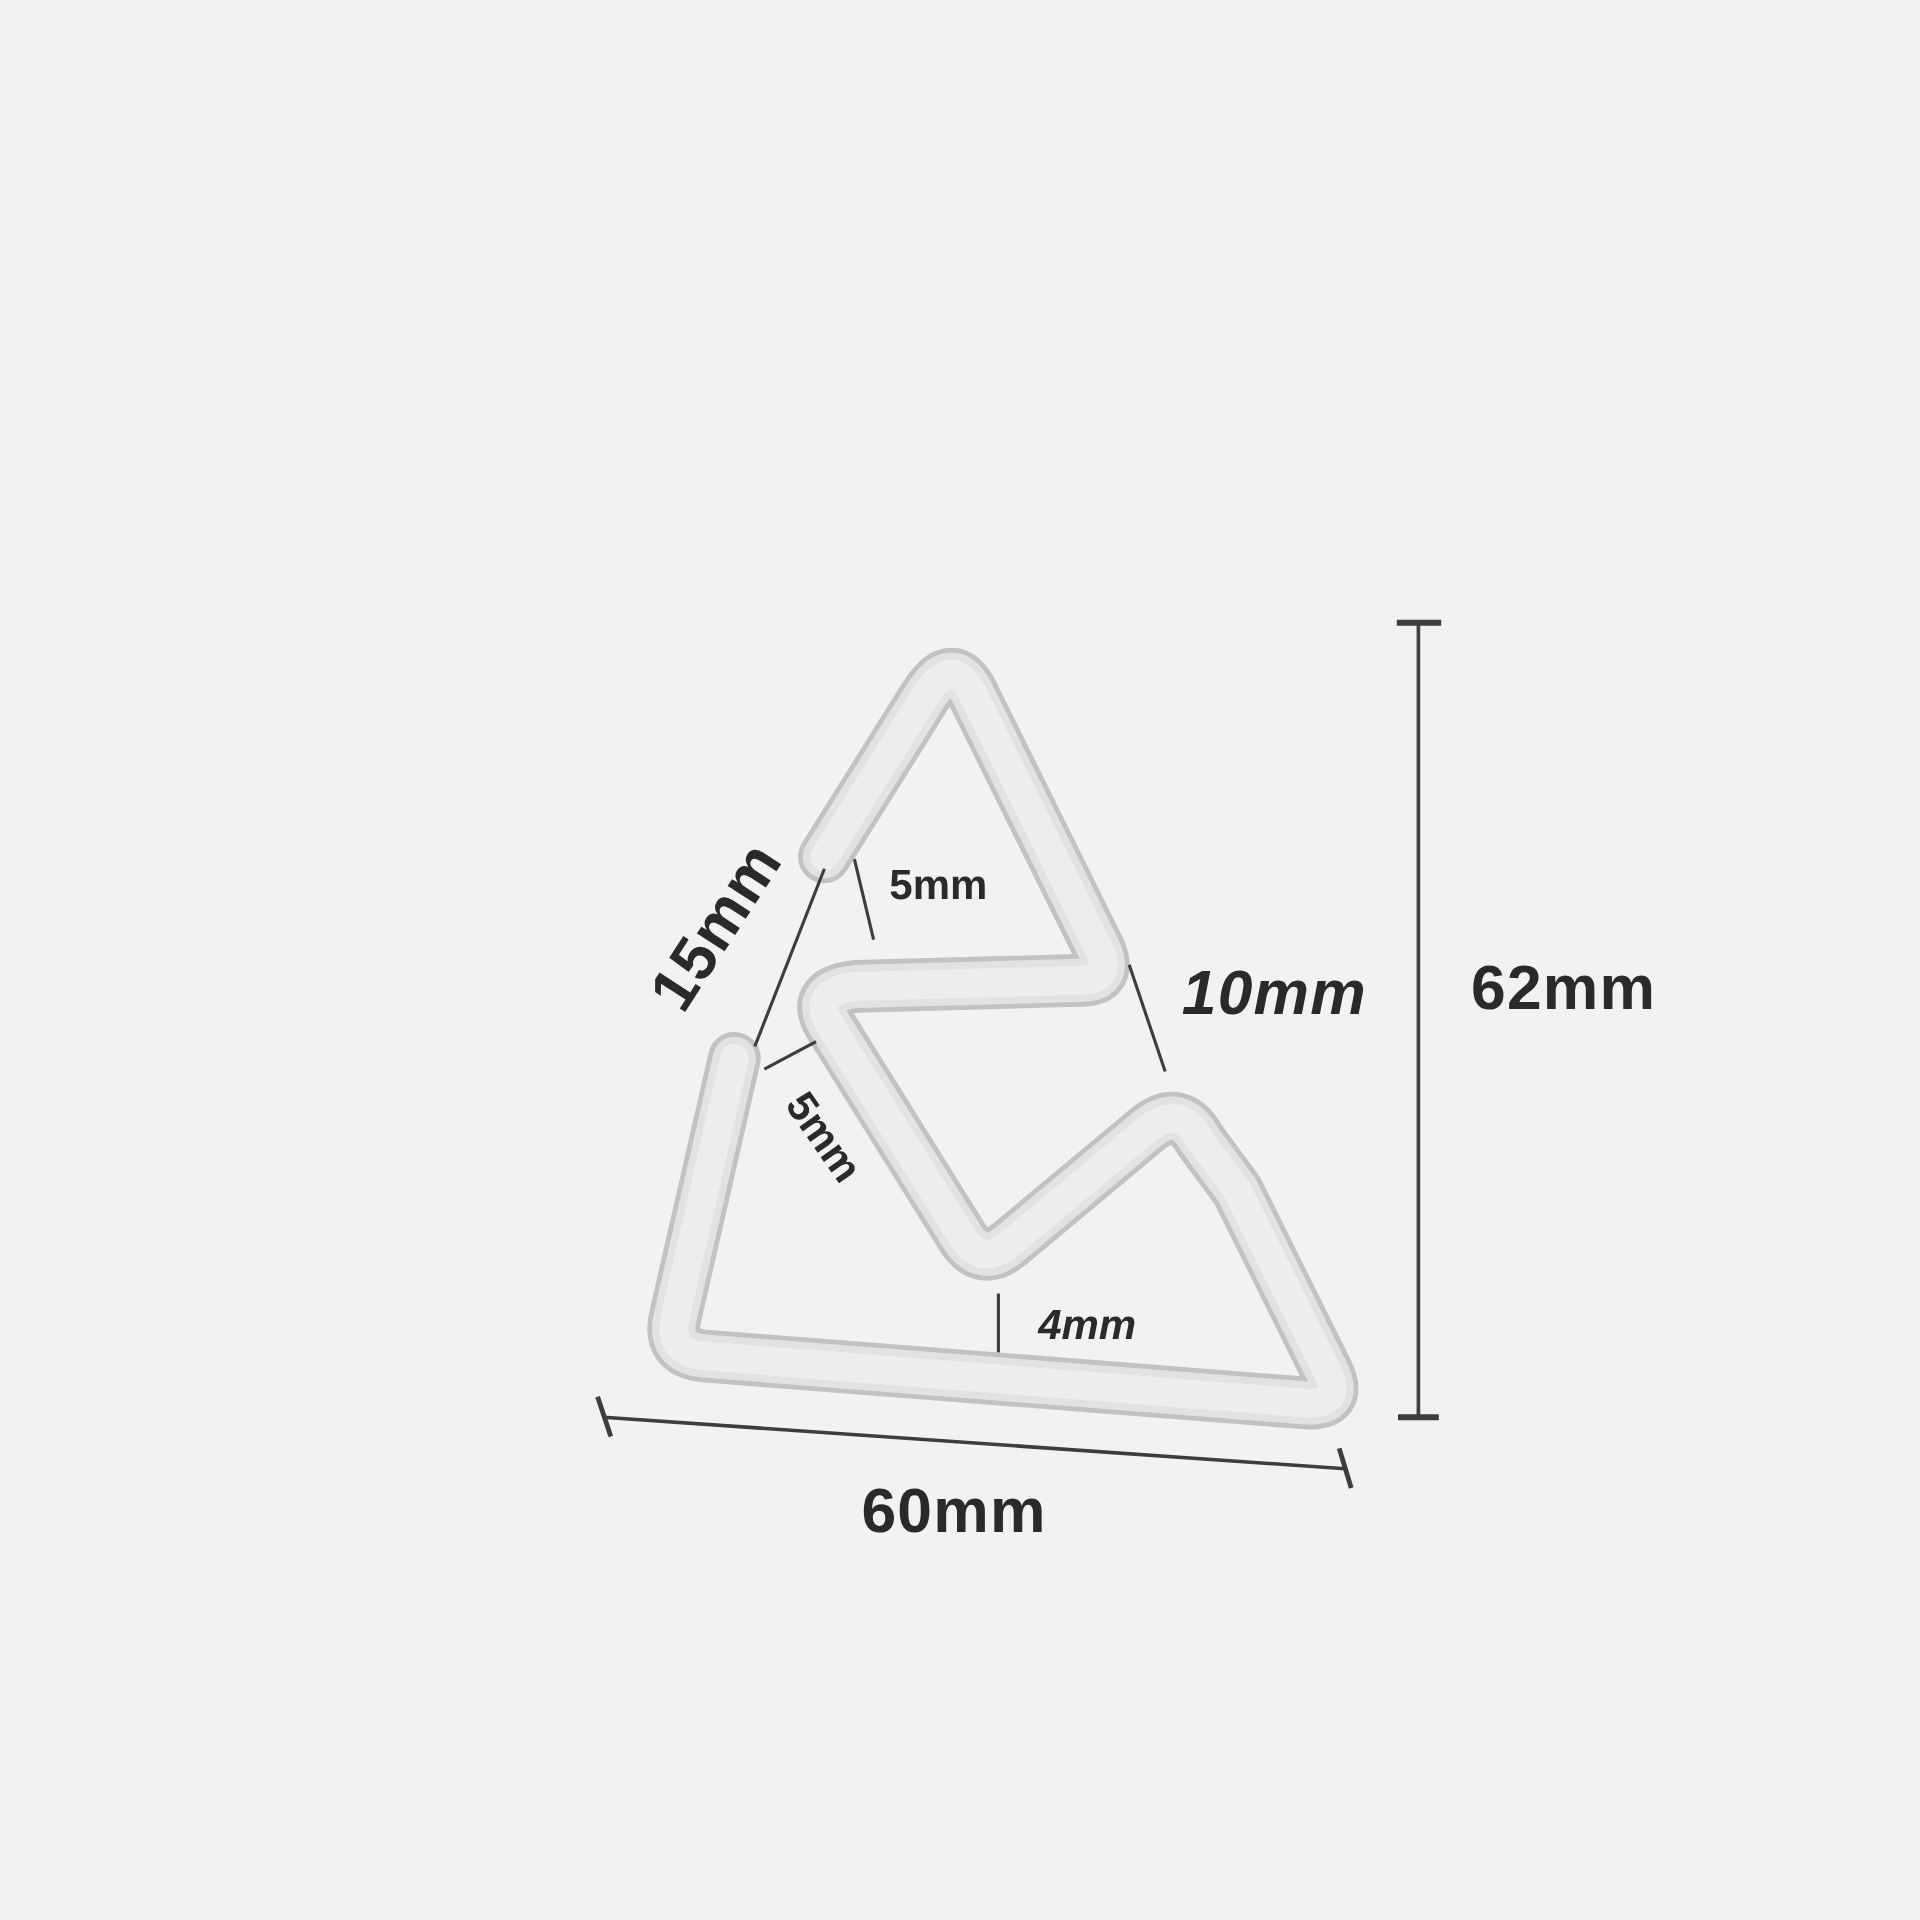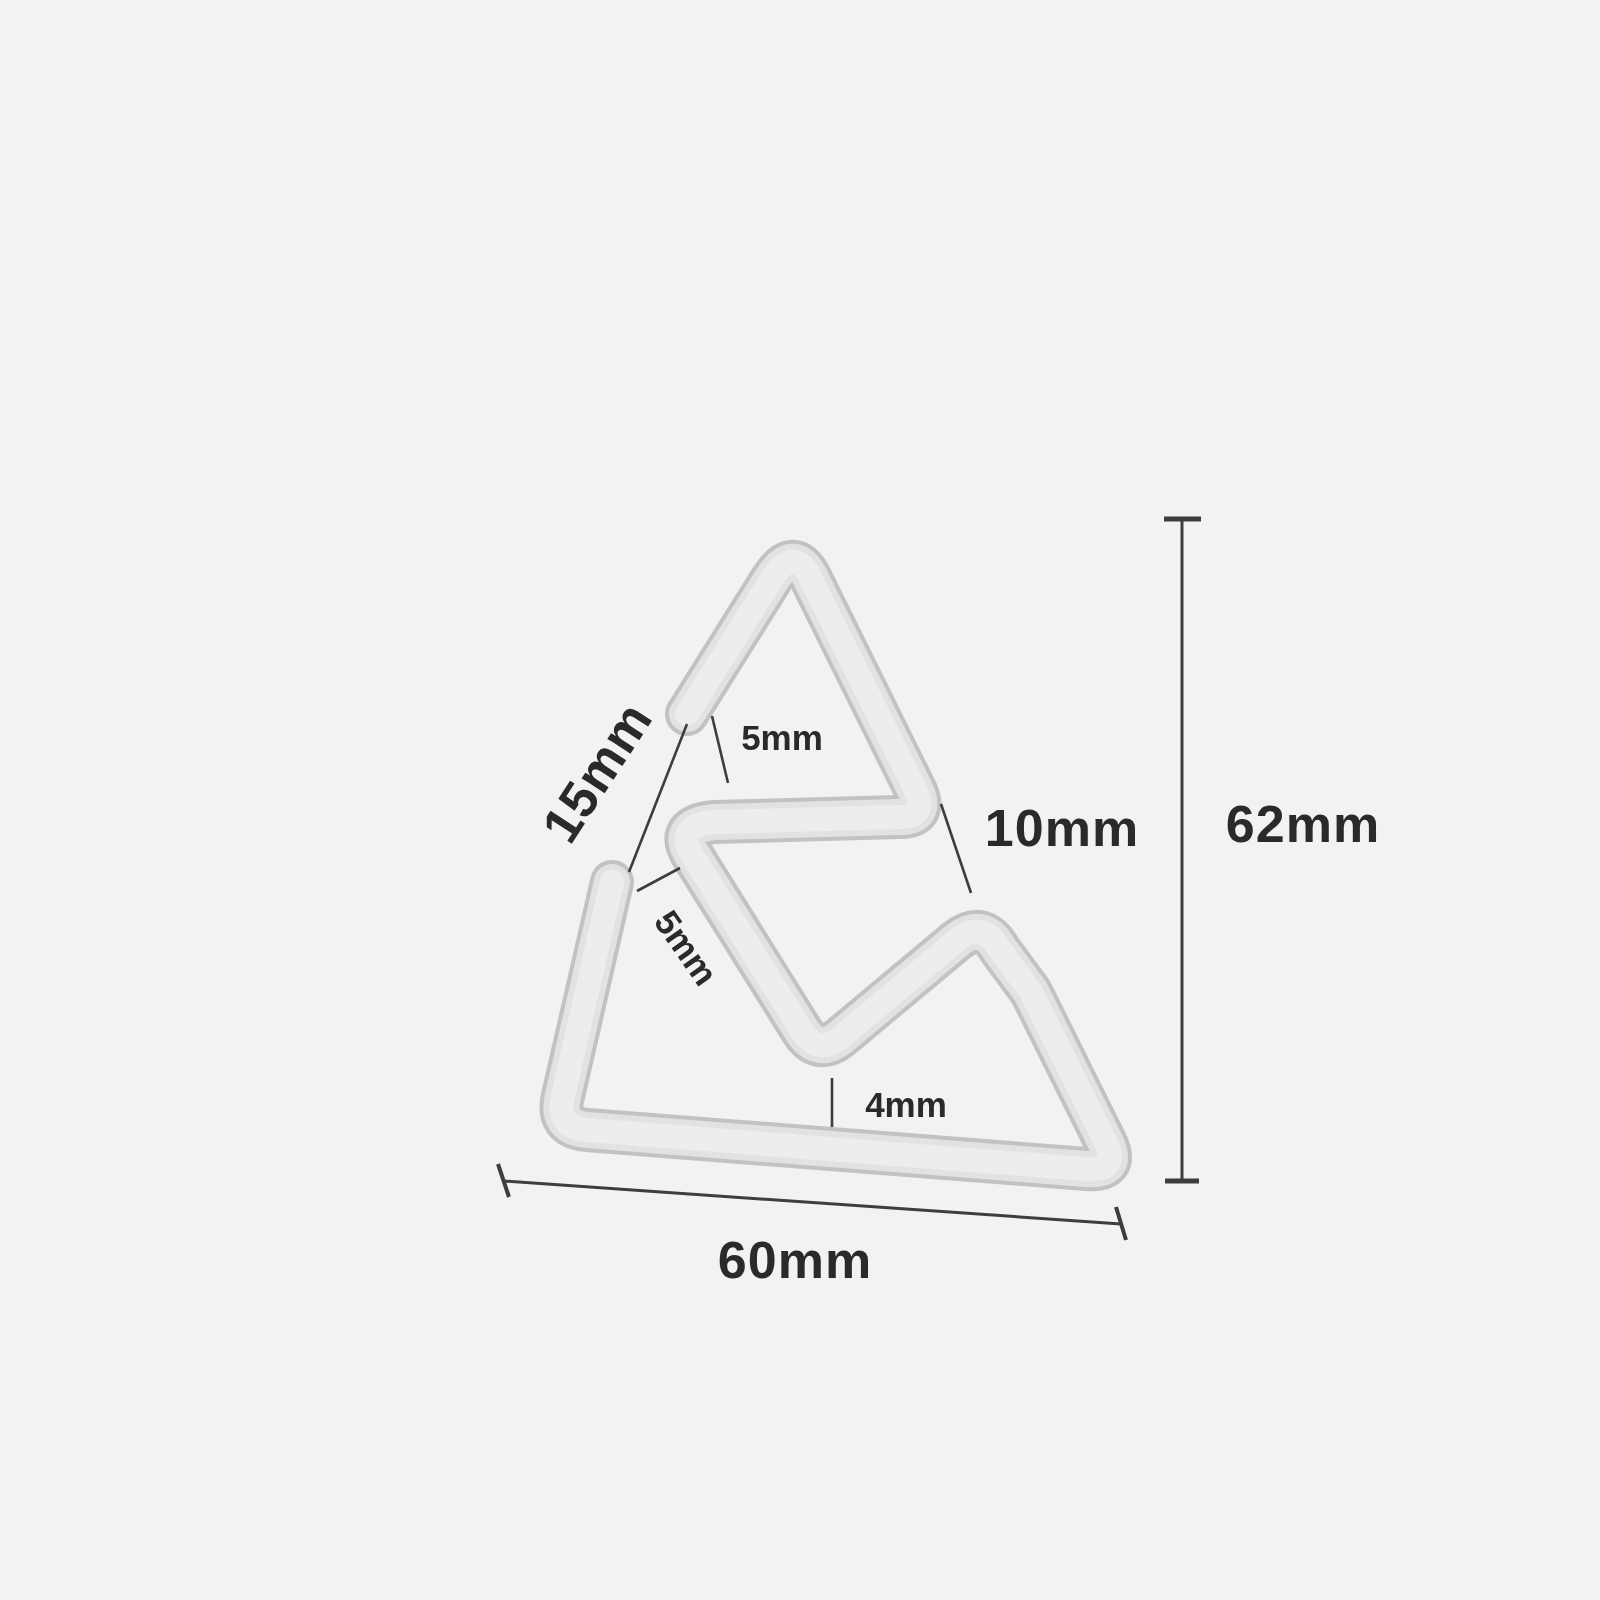--- a/index.html
+++ b/index.html
@@ -70,21 +70,21 @@
       <path d="M 1165 1181 L 1199 1181" stroke-width="5"></path>
     </g>
   </svg>
 
   <div class="dim-label big rot-neg" style="left:597px;top:772px;">15mm</div>
 
   <div class="dim-label small" style="left:782px;top:738px;">5mm</div>
 
   <div class="dim-label small rot-pos" style="left:686px;top:948px;">5mm</div>
 
-  <div class="dim-label big" style="left:1062px;top:828px;">10mm</div>
+  <div class="dim-label big" style="left:1062px;top:828px;font-style:italic;">10mm</div>
 
   <div class="dim-label big" style="left:1303px;top:824px;">62mm</div>
 
   <div class="dim-label big" style="left:795px;top:1260px;">60mm</div>
 
-  <div class="dim-label small" style="left:906px;top:1105px;">4mm</div>
+  <div class="dim-label small" style="left:906px;top:1105px;font-style:italic;">4mm</div>
 
 </div>
 
 </body></html>

